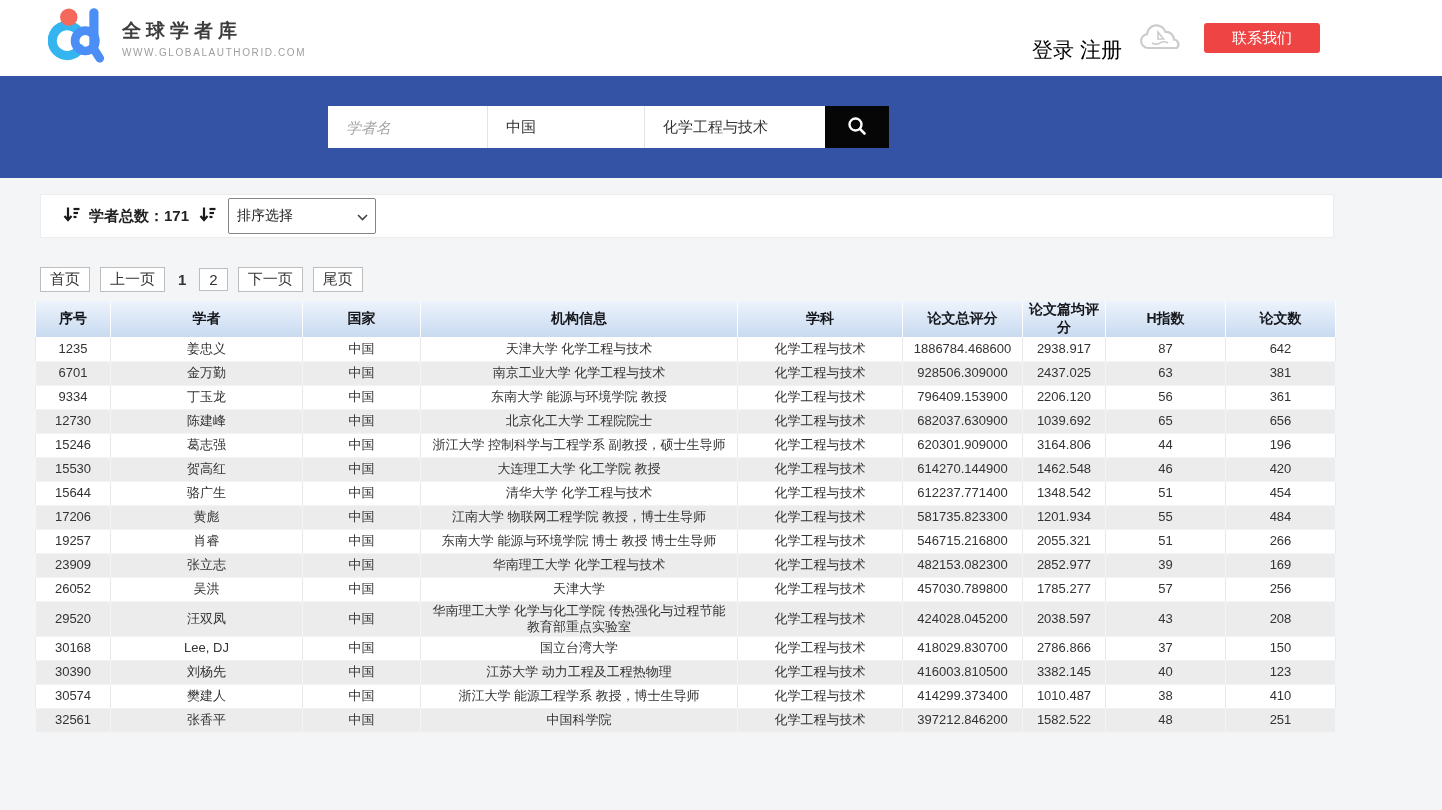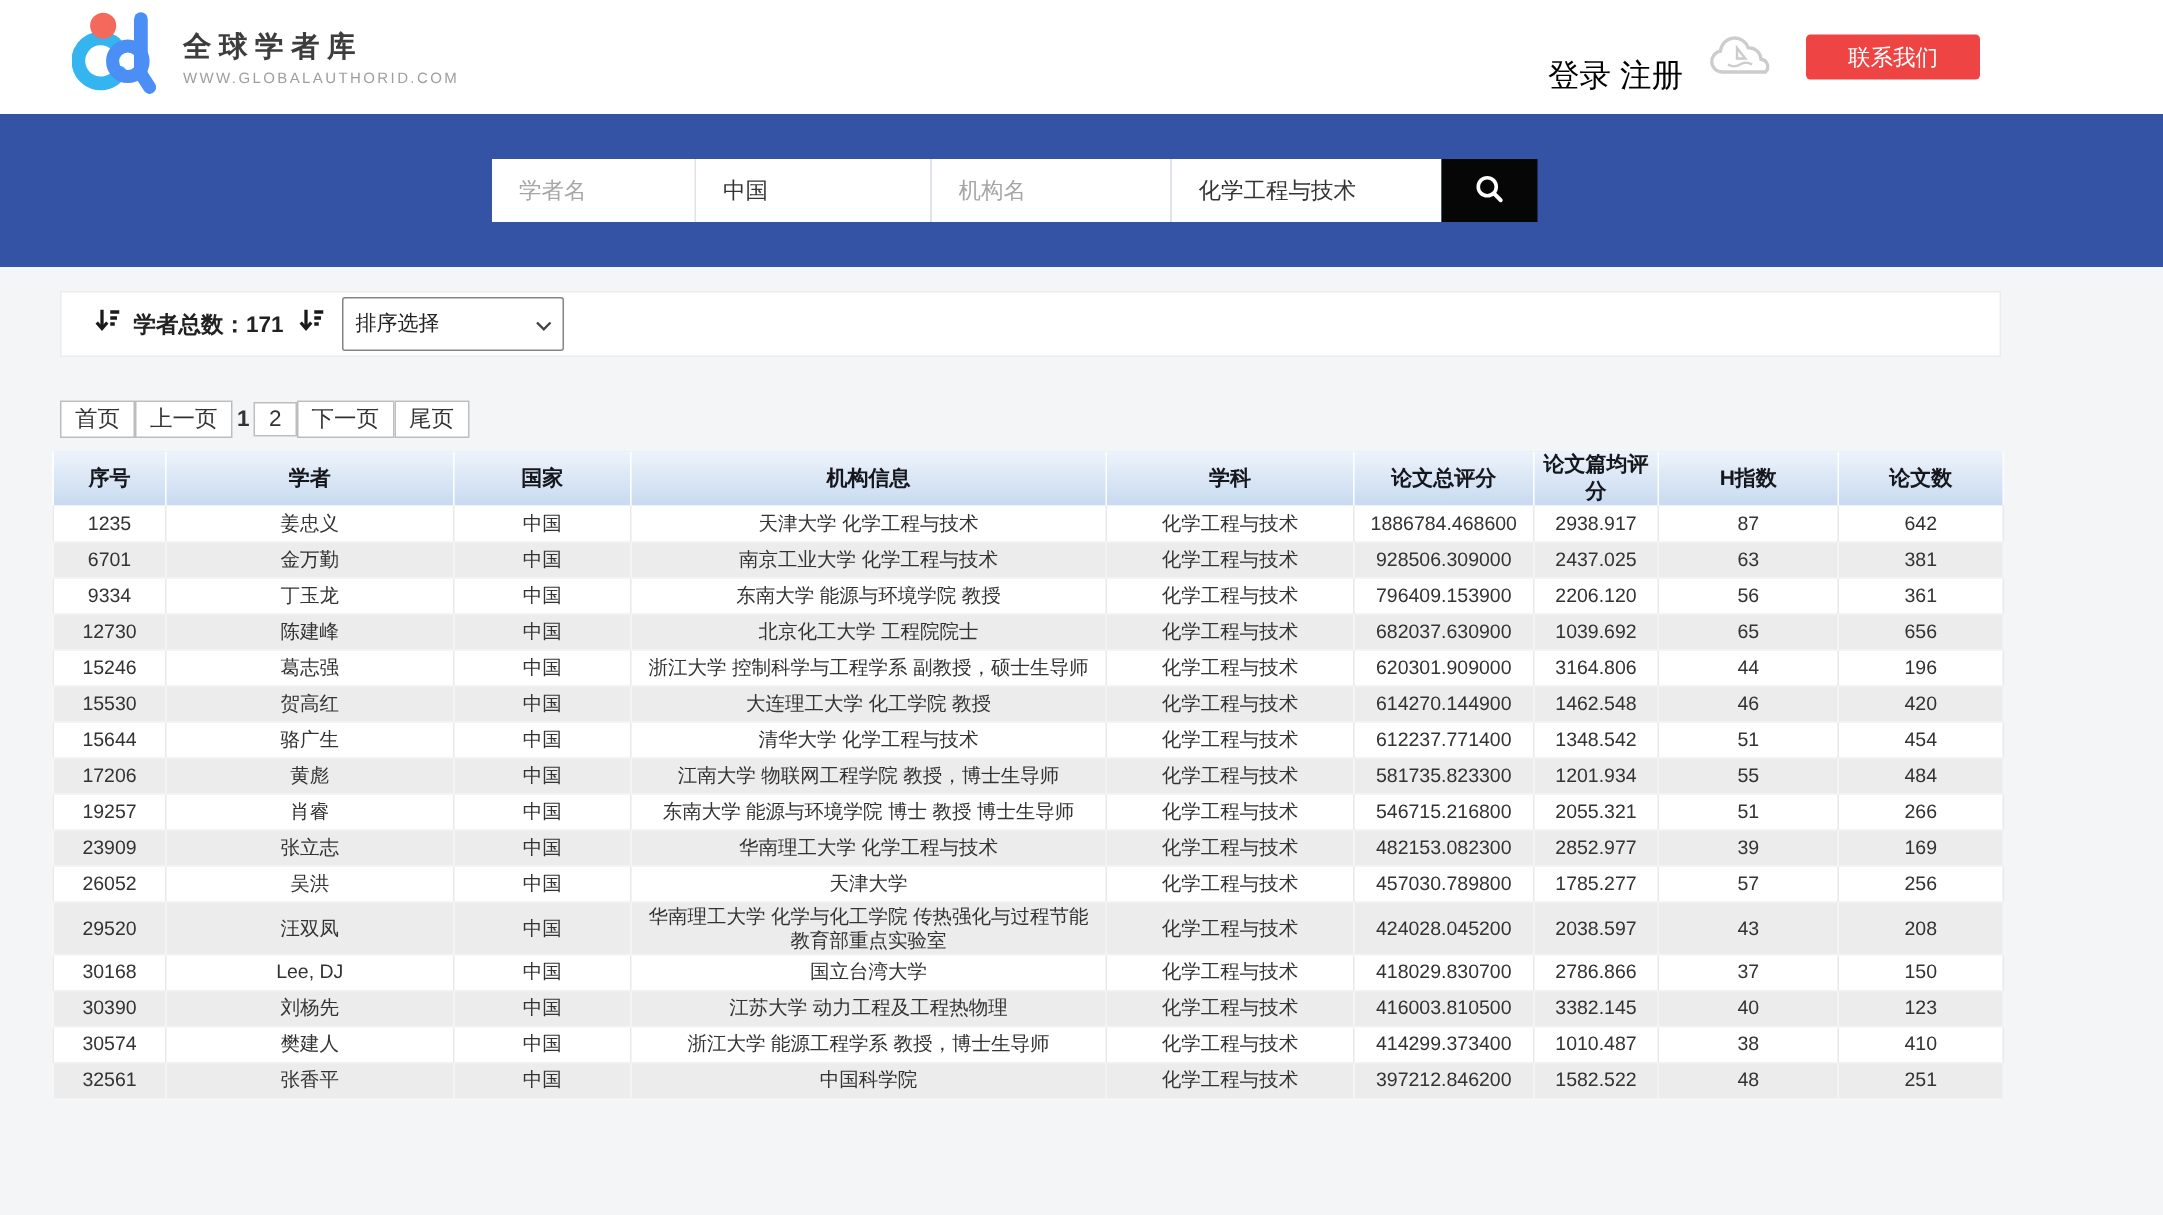--- a/index.html
+++ b/index.html
@@ -17,38 +17,38 @@
   .cloud-wrap { margin:0 22px 0 10px; display:flex; align-items:center; }
   .contact-btn { width:116px; height:30px; background:#ef4444; color:#fff; border:none;
     border-radius:3px; font-size:15px; cursor:pointer; font-family:inherit; }
 
   
   .searchband { height:102px; background:#3553a5; }
   .searchbar { display:flex; margin-left:328px; padding-top:30px; height:72px; }
   .searchbar input { height:42px; border:none; outline:none; padding:0 18px; font-size:15px;
     color:#333; background:#fff; border-right:1px solid #e3e3e3; font-family:inherit; }
   .searchbar input::placeholder { color:#a6a6a6; }
-  .in-scholar { width:136px; }
+  .in-scholar { width:160px;font-style:italic; }
   .in-country { width:157px; }
   .in-institution { width:160px; }
   .in-discipline { width:180px; border-right:none !important; }
   .search-btn { width:64px; height:42px; background:#060606; border:none; cursor:pointer;
     display:flex; align-items:center; justify-content:center; }
 
   
   .toolbar { margin:16px 40px 0; width:1294px; height:44px; background:#fff;
     border:1px solid #ececec; display:flex; align-items:center; padding-left:22px; }
   .sort-ico { flex:0 0 auto; }
   .total-text { font-size:15px; font-weight:600; color:#222; margin:0 10px 0 9px; }
   .sort-select { width:148px; height:36px; border:1px solid #848484; border-radius:2px;
     background:#fff; display:flex; align-items:center; justify-content:space-between;
     padding:0 7px 0 8px; font-size:14px; color:#222; margin-left:12px; cursor:pointer; }
 
   
-  .pagination { margin:29px 40px 9px; display:flex; align-items:center; }
+  .pagination { margin:29px 40px 9px; display:flex; align-items:center; gap:10px; }
   .page-btn { border:1px solid #bdbdbd; background:#fff; padding:2px 9px; font-size:15px;
     color:#333; cursor:pointer; font-family:inherit; }
   .page-current { font-size:15px; font-weight:bold; color:#333; padding:0 3px; }
 
   
   table { margin-left:35px; width:1300px; border-collapse:collapse; table-layout:fixed;
     background:#fff; font-size:13px; color:#333; }
   thead th { background:linear-gradient(#edf3fb,#c8daf0); font-size:14px; font-weight:bold;
     color:#15171c; height:23px; border-right:1px solid #fbfdff; border-left:1px solid #fbfdff; }
   tbody td { text-align:center; height:24px; padding:1px 6px; line-height:16px;
@@ -86,21 +86,20 @@
       </svg>
     </span>
     <button class="contact-btn">联系我们</button>
   </div>
 </header>
 
 <div class="searchband">
   <div class="searchbar">
     <input class="in-scholar" type="text" placeholder="学者名" style="">
     <input class="in-country" type="text" value="中国" style="">
-    <input class="in-institution" type="text" placeholder="机构名" style="">
     <input class="in-discipline" type="text" value="化学工程与技术" style="">
     <button class="search-btn">
       <span>
         <svg width="22" height="22" viewBox="0 0 22 22">
           <circle cx="9.5" cy="9.5" r="6" fill="none" stroke="#ffffff" stroke-width="2.4"></circle>
           <line x1="14" y1="14" x2="18.5" y2="18.5" stroke="#ffffff" stroke-width="2.6" stroke-linecap="round"></line>
         </svg>
       </span>
     </button>
   </div>

